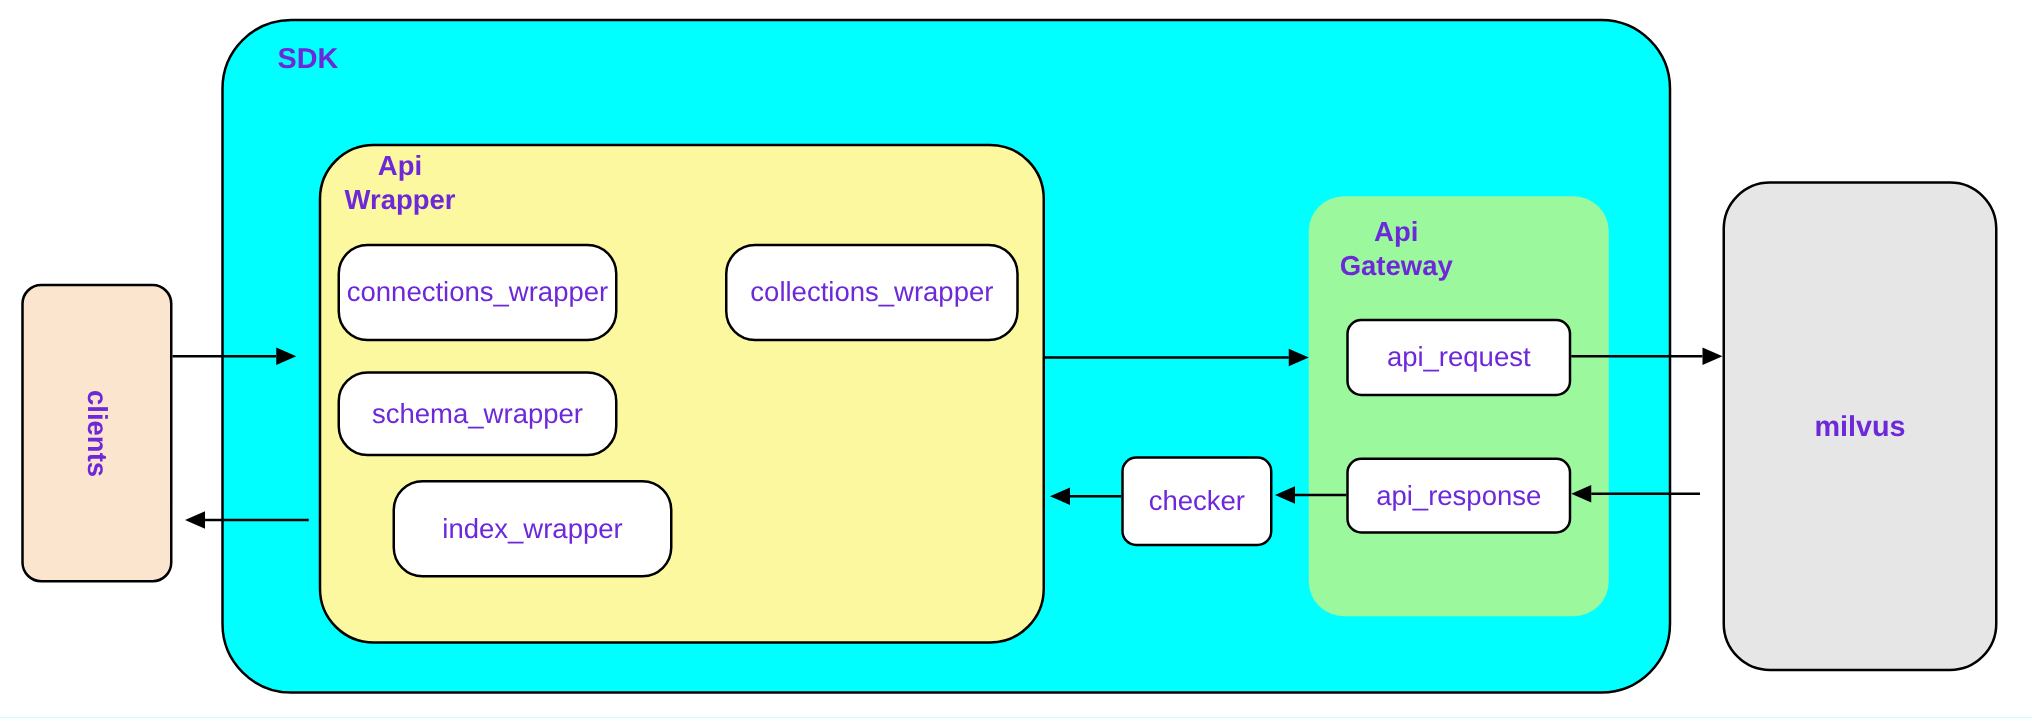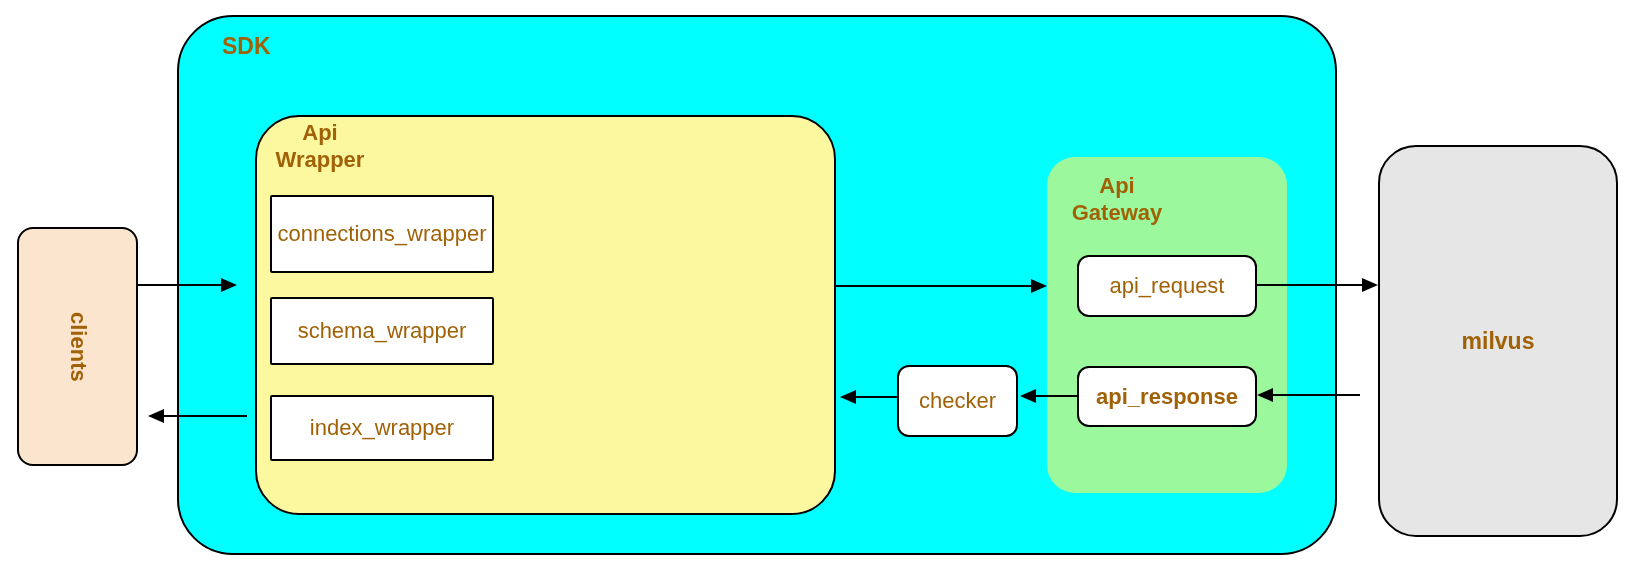--- a/index.html
+++ b/index.html
@@ -2,21 +2,21 @@
 <html style="--sdk-fill: #00ffff; --api-wrapper-fill: #fbf8a0; --api-gateway-fill: #9cf89c; --clients-fill: #fce5ce; --milvus-fill: #e6e6e6; --box-fill: #ffffff; --stroke: #000000;"><head>
 <meta charset="utf-8">
 <style>
   :root{
     --sdk-fill:#00ffff; --api-wrapper-fill:#fbf8a0; --api-gateway-fill:#9cf89c;
     --clients-fill:#fce5ce; --milvus-fill:#e6e6e6; --box-fill:#ffffff; --stroke:#000000;
   }
   html,body{margin:0;padding:0;background:#fff;}
   .canvas{
     position:relative;width:1634px;height:574px;background:#fff;overflow:hidden;
-    font-family:"Liberation Sans",sans-serif;color:#a16207;
+    font-family:"Liberation Sans",sans-serif;color:#6d28d9;
   }
   .abs{position:absolute;box-sizing:border-box;}
 
   
   .sdk{left:177px;top:15px;width:1160px;height:540px;background:var(--sdk-fill);
        border:2px solid var(--stroke);border-radius:56px;}
   .sdk-label{left:222px;top:33px;font-size:23px;font-weight:bold;}
   .api-wrapper{left:255px;top:115px;width:581px;height:400px;background:var(--api-wrapper-fill);
        border:2px solid var(--stroke);border-radius:44px;}
   .api-wrapper-label{left:265px;top:119px;width:110px;text-align:center;
@@ -24,31 +24,31 @@
   .api-gateway{left:1047px;top:157px;width:240px;height:336px;background:var(--api-gateway-fill);
        border-radius:28px;}
   .api-gateway-label{left:1057px;top:172px;width:120px;text-align:center;
        font-size:22px;font-weight:bold;line-height:27px;}
 
   
   .clients{left:17px;top:227px;width:121px;height:239px;background:var(--clients-fill);
        border:2px solid var(--stroke);border-radius:16px;
        display:flex;align-items:center;justify-content:center;}
   .clients span{writing-mode:vertical-rl;font-size:22px;font-weight:bold;}
-  .milvus{left:1378px;top:145px;width:240px;height:392px;background:var(--milvus-fill);
+  .milvus{left:1378px;top:145px;width:220px;height:392px;background:var(--milvus-fill);
        border:2px solid var(--stroke);border-radius:38px;
        display:flex;align-items:center;justify-content:center;font-size:23px;font-weight:bold;}
 
   
-  .wbox{background:var(--box-fill);border:2px solid var(--stroke);border-radius:2px;
+  .wbox{background:var(--box-fill);border:2px solid var(--stroke);border-radius:24px;
        display:flex;align-items:center;justify-content:center;font-size:22px;white-space:nowrap;}
-  .r1{top:195px;height:78px;} .r2{top:297px;height:68px;} .r3{top:395px;height:66px;}
+  .r1{top:195px;height:78px;} .r2{top:297px;height:68px;} .r3{top:384px;height:78px;margin-left:44px;}
   .c1{left:270px;width:224px;} .c2{left:580px;width:235px;}
   .api-request{left:1077px;top:255px;width:180px;height:62px;border-radius:12px;text-align:center;}
-  .api-response{left:1077px;top:366px;width:180px;height:61px;border-radius:12px;font-weight:bold;}
+  .api-response{left:1077px;top:366px;width:180px;height:61px;border-radius:12px;}
   .checker{left:897px;top:365px;width:121px;height:72px;border-radius:12px;}
 
   
   .aline{position:absolute;height:2px;background:var(--stroke);}
   .ahead-r{position:absolute;width:0;height:0;
        border-top:7px solid transparent;border-bottom:7px solid transparent;
        border-left:16px solid var(--stroke);}
   .ahead-l{position:absolute;width:0;height:0;
        border-top:7px solid transparent;border-bottom:7px solid transparent;
        border-right:16px solid var(--stroke);}
@@ -74,20 +74,21 @@
   </div>
 
   <div class="abs clients">
     <span>clients</span>
   </div>
   <div class="abs milvus">
     <span>milvus</span>
   </div>
 
   <div class="abs wbox r1 c1">connections_wrapper</div>
+  <div class="abs wbox r1 c2">collections_wrapper</div>
   <div class="abs wbox r2 c1">schema_wrapper</div>
   <div class="abs wbox r3 c1">index_wrapper</div>
 
   <div class="abs wbox api-request">api_request</div>
   <div class="abs wbox api-response">api_response</div>
   <div class="abs wbox checker">checker</div>
 
   <div class="aline" style="left:138px;top:284px;width:83px;"></div>
   <div class="ahead-r" style="left:221px;top:278px;"></div>
 

